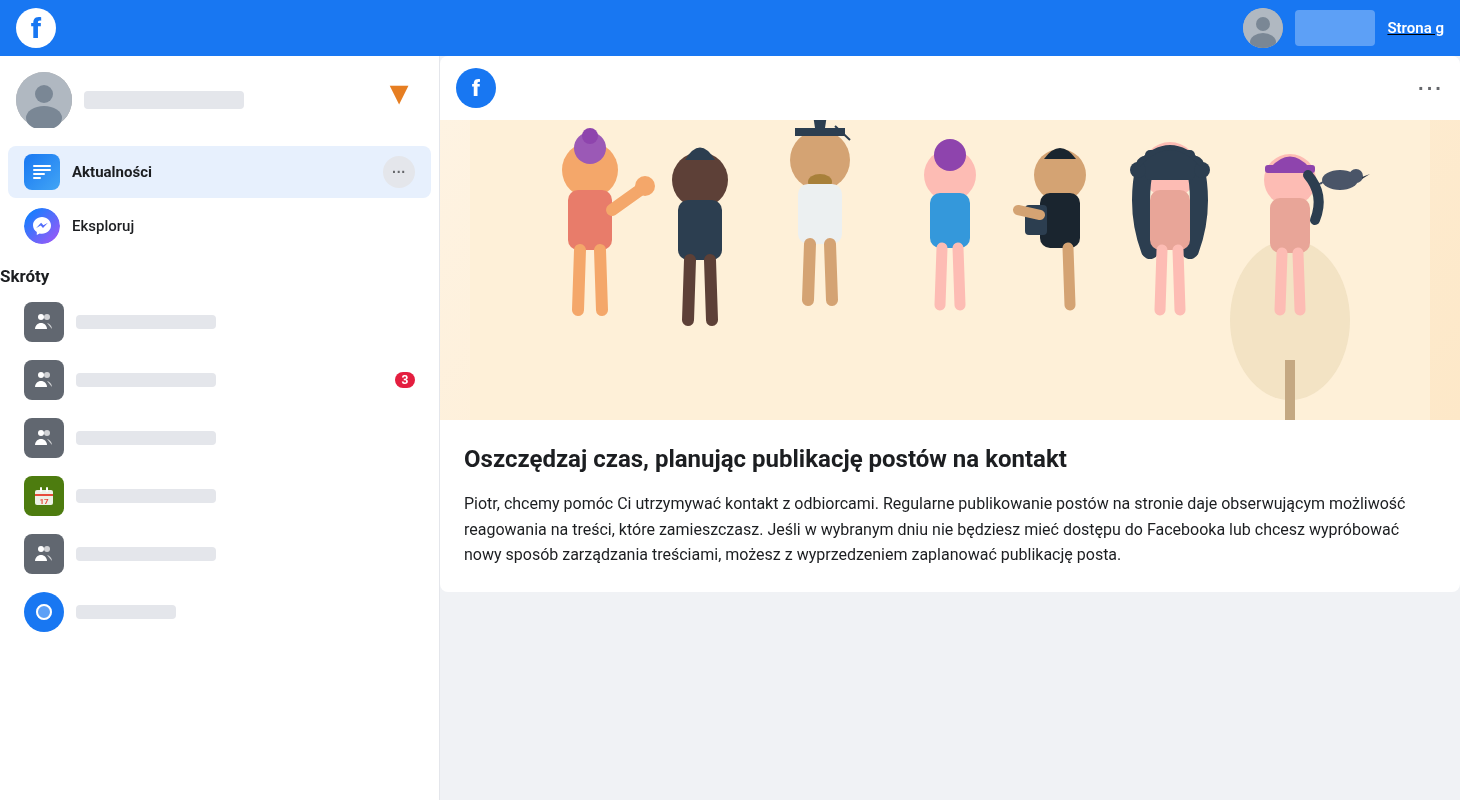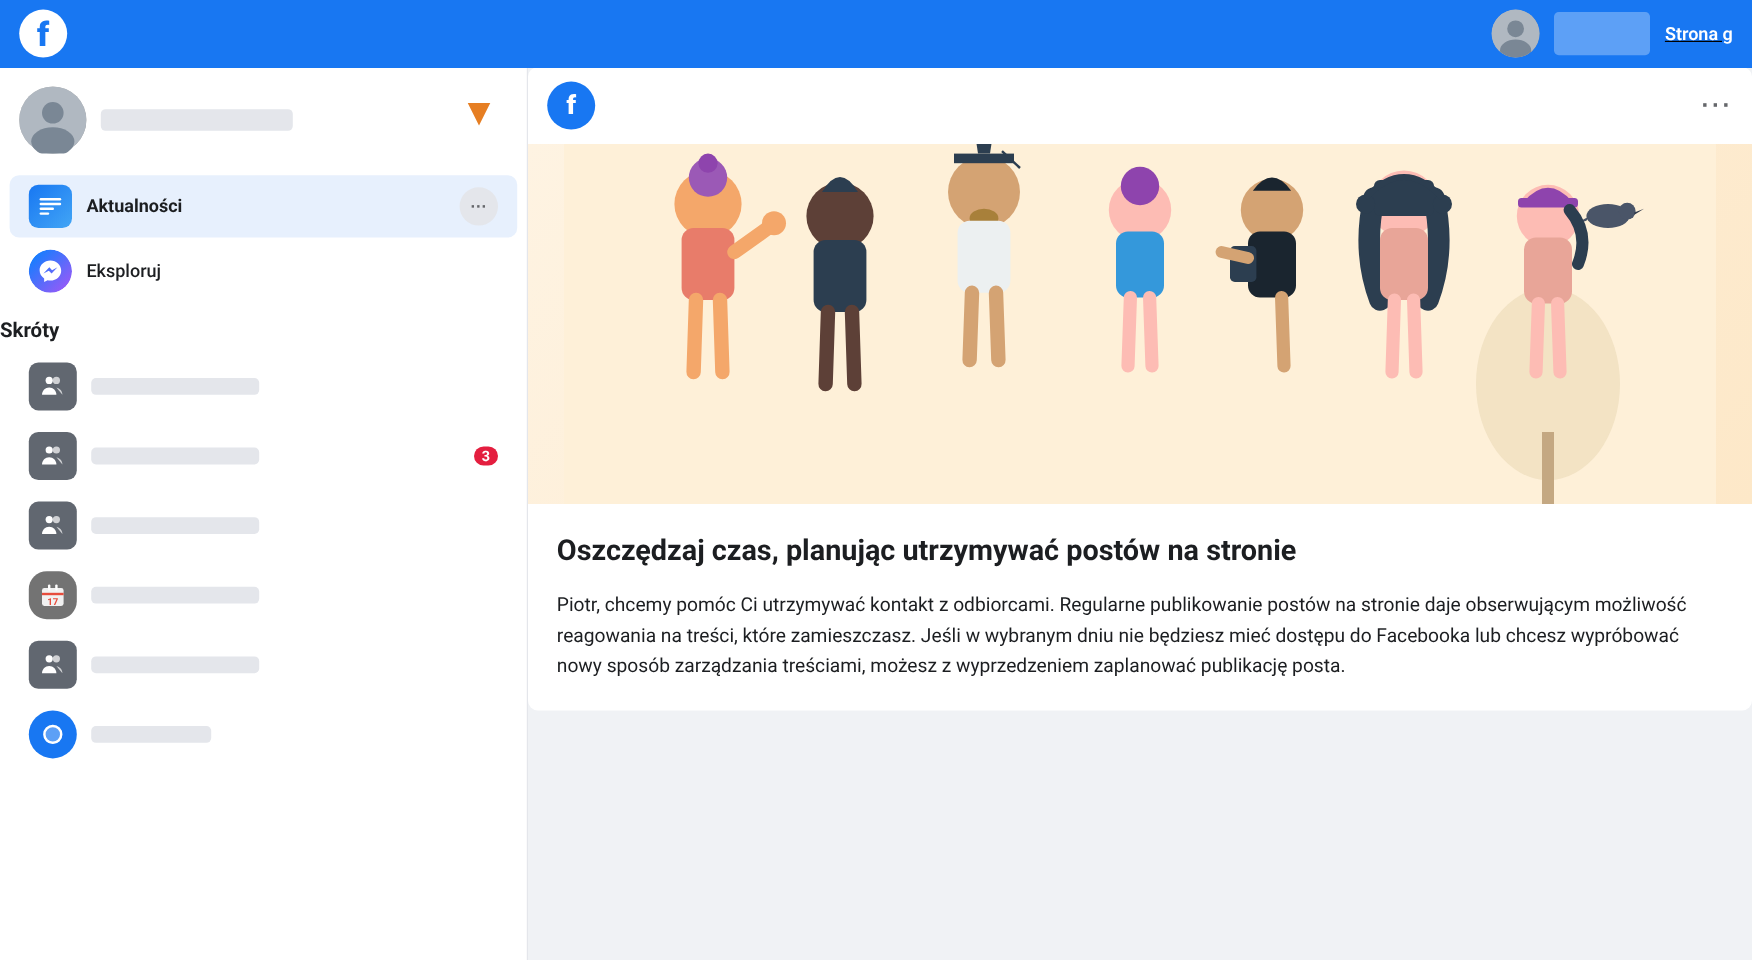--- a/index.html
+++ b/index.html
@@ -93,21 +93,21 @@
     .shortcut-item {
       display: flex; align-items: center; padding: 8px 16px; cursor: pointer;
       border-radius: 8px; margin: 2px 8px; position: relative;
     }
     .shortcut-icon {
       width: 40px; height: 40px; border-radius: 8px; background: #e4e6eb;
       margin-right: 12px; flex-shrink: 0; display: flex; align-items: center; justify-content: center;
       overflow: hidden;
     }
     .shortcut-icon.groups { background: #616770; }
-    .shortcut-icon.calendar { background: #737373; border-radius: 15px; }
+    .shortcut-icon.calendar { background: #4d7c0f; }
     .shortcut-text-blurred {
       height: 14px; background: #e4e6eb; border-radius: 4px; width: 140px;
     }
     .badge {
       margin-left: auto; background: #e41e3f; color: white; border-radius: 10px;
       padding: 1px 6px; font-size: 12px; font-weight: 700; min-width: 20px; text-align: center;
     }
 
     
     .main-content {
@@ -390,18 +390,18 @@
 
             <path d="M18,-5 Q35,15 25,40" stroke="#2c3e50" stroke-width="10" fill="none" stroke-linecap="round"></path>
             <rect x="-20" y="18" width="40" height="55" rx="10" fill="#e8a598"></rect>
             <line x1="-8" y1="73" x2="-10" y2="130" stroke="#fdbcb4" stroke-width="11" stroke-linecap="round"></line>
             <line x1="8" y1="73" x2="10" y2="130" stroke="#fdbcb4" stroke-width="11" stroke-linecap="round"></line>
           </g>
         </svg>
       </div>
 
       <div class="card-body">
-        <h2 class="card-title">Oszczędzaj czas, planując utrzymywać postów na stronie</h2>
+        <h2 class="card-title">Oszczędzaj czas, planując publikację postów na kontakt</h2>
         <p class="card-text">Piotr, chcemy pomóc Ci utrzymywać kontakt z odbiorcami. Regularne publikowanie postów na stronie daje obserwującym możliwość reagowania na treści, które zamieszczasz. Jeśli w wybranym dniu nie będziesz mieć dostępu do Facebooka lub chcesz wypróbować nowy sposób zarządzania treściami, możesz z wyprzedzeniem zaplanować publikację posta.</p>
       </div>
     </div>
   </main>
 </div>
 
 </body></html>

